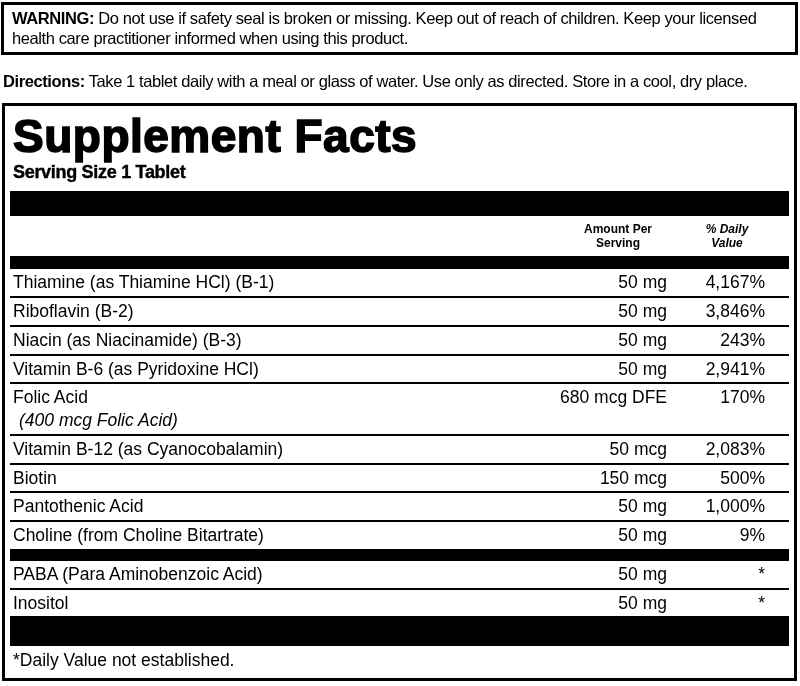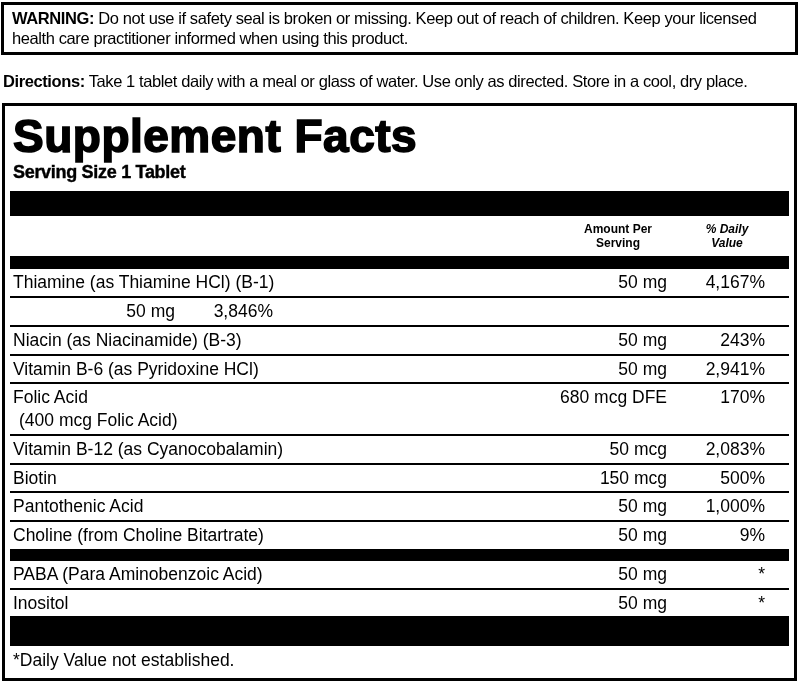--- a/index.html
+++ b/index.html
@@ -73,21 +73,21 @@
   .row {
     display: flex;
     align-items: flex-start;
     font-size: 17.5px;
     line-height: 1.3;
     padding: 2px 0 2px 0;
     border-bottom: 2px solid #000;
   }
   .row.last { border-bottom: none; }
   .row .name { flex: 1; padding-left: 3px; }
-  .row .name .line2 { padding-left: 6px; }
+  .row .name .line2 { padding-left: 6px; font-style: italic; }
   .row .amount { width: 165px; text-align: right; white-space: nowrap; }
   .row .dv { width: 122px; text-align: right; padding-right: 24px; white-space: nowrap; }
 
   .footnote {
     font-size: 17.5px;
     padding: 4px 0 2px 3px;
   }
 </style>
 </head>
 <body>
@@ -124,20 +124,23 @@
 
   <div class="rows">
       <div class="row">
         <div class="name">
           <div>Thiamine (as Thiamine HCl) (B-1)</div>
         </div>
         <div class="amount">50 mg</div>
         <div class="dv">4,167%</div>
       </div>
       <div class="row">
+        <div class="name">
+          <div>Riboflavin (B-2)</div>
+        </div>
         <div class="amount">50 mg</div>
         <div class="dv">3,846%</div>
       </div>
       <div class="row">
         <div class="name">
           <div>Niacin (as Niacinamide) (B-3)</div>
         </div>
         <div class="amount">50 mg</div>
         <div class="dv">243%</div>
       </div>

